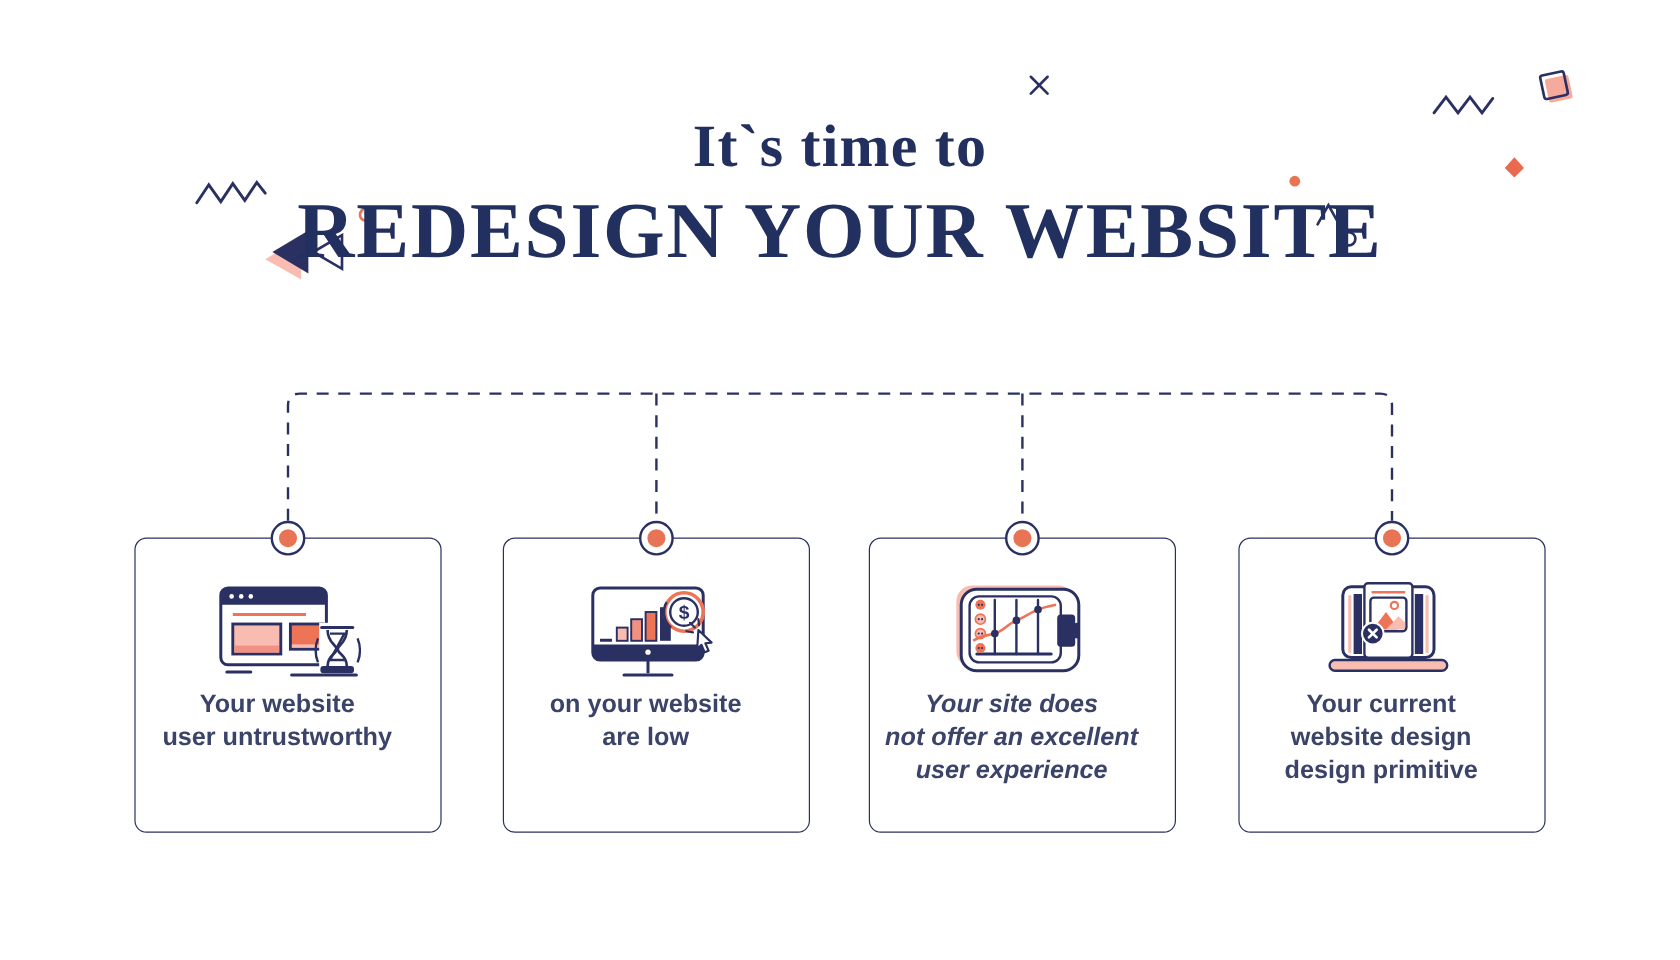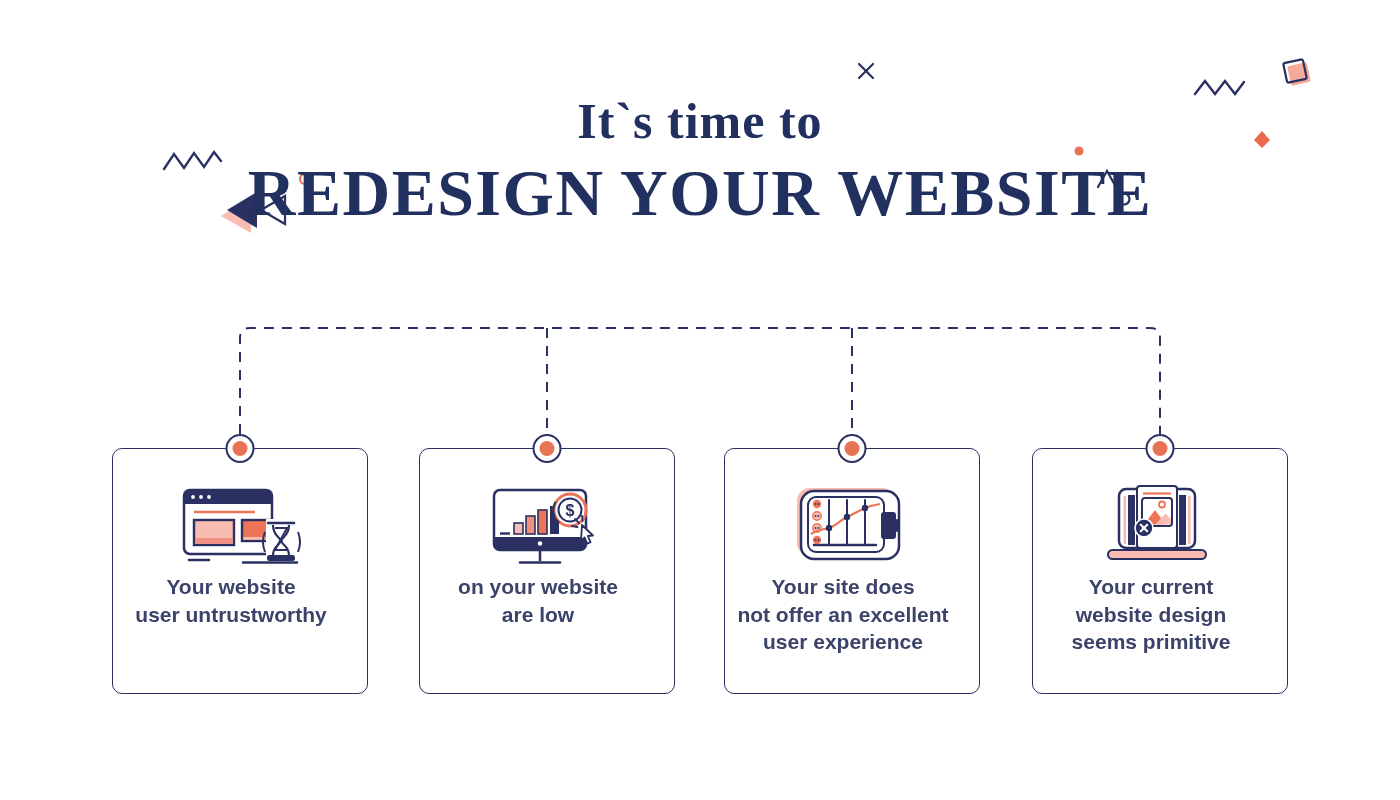--- a/index.html
+++ b/index.html
@@ -146,21 +146,21 @@
           <path d="M96 41 L107 51.5 L101.8 52 L104.5 58.2 L101.2 59.6 L98.6 53.4 L95 56.6 Z" fill="#ffffff" stroke="#2a3162" stroke-width="1.8" stroke-linejoin="round"></path>
         </g>
       </svg>
     </div>
     <div class="card-label">
       <span>on your website</span>
       <span>are low</span>
     </div>
   </div>
 
-  <div class="card" style="left:724px;">
+  <div class="card" style="left:724px;font-style:italic;">
     <span class="node">
         <span class="node-core"></span>
       </span>
     <div class="icon-wrap">
       <svg width="122" height="84" viewBox="0 0 122 84">
         <rect x="6" y="4" width="98" height="68" rx="13" fill="#f9bcb0"></rect>
         <rect x="10" y="7" width="98" height="68" rx="13" fill="#ffffff" stroke="#2a3162" stroke-width="2.5"></rect>
         <rect x="17" y="13" width="76" height="55" rx="8" fill="#ffffff" stroke="#2a3162" stroke-width="2"></rect>
         <rect x="90" y="28" width="15" height="27" rx="3" fill="#2a3162"></rect>
         <rect x="104" y="35" width="5" height="13" rx="2.5" fill="#2a3162"></rect>
@@ -218,17 +218,17 @@
           <circle cx="45" cy="44" r="9" fill="#2a3162" stroke="#ffffff" stroke-width="1.6"></circle>
           <line x1="41.8" y1="40.8" x2="48.2" y2="47.2" stroke="#ffffff" stroke-width="2.2" stroke-linecap="round"></line>
           <line x1="48.2" y1="40.8" x2="41.8" y2="47.2" stroke="#ffffff" stroke-width="2.2" stroke-linecap="round"></line>
         </g>
         <rect x="9" y="66" width="98" height="9" rx="4.5" fill="#f9bcb0" stroke="#2a3162" stroke-width="2"></rect>
       </svg>
     </div>
     <div class="card-label">
       <span>Your current</span>
       <span>website design</span>
-      <span>seems primitive</span>
+      <span>design primitive</span>
     </div>
   </div>
 
 </div>
 
 </body></html>

